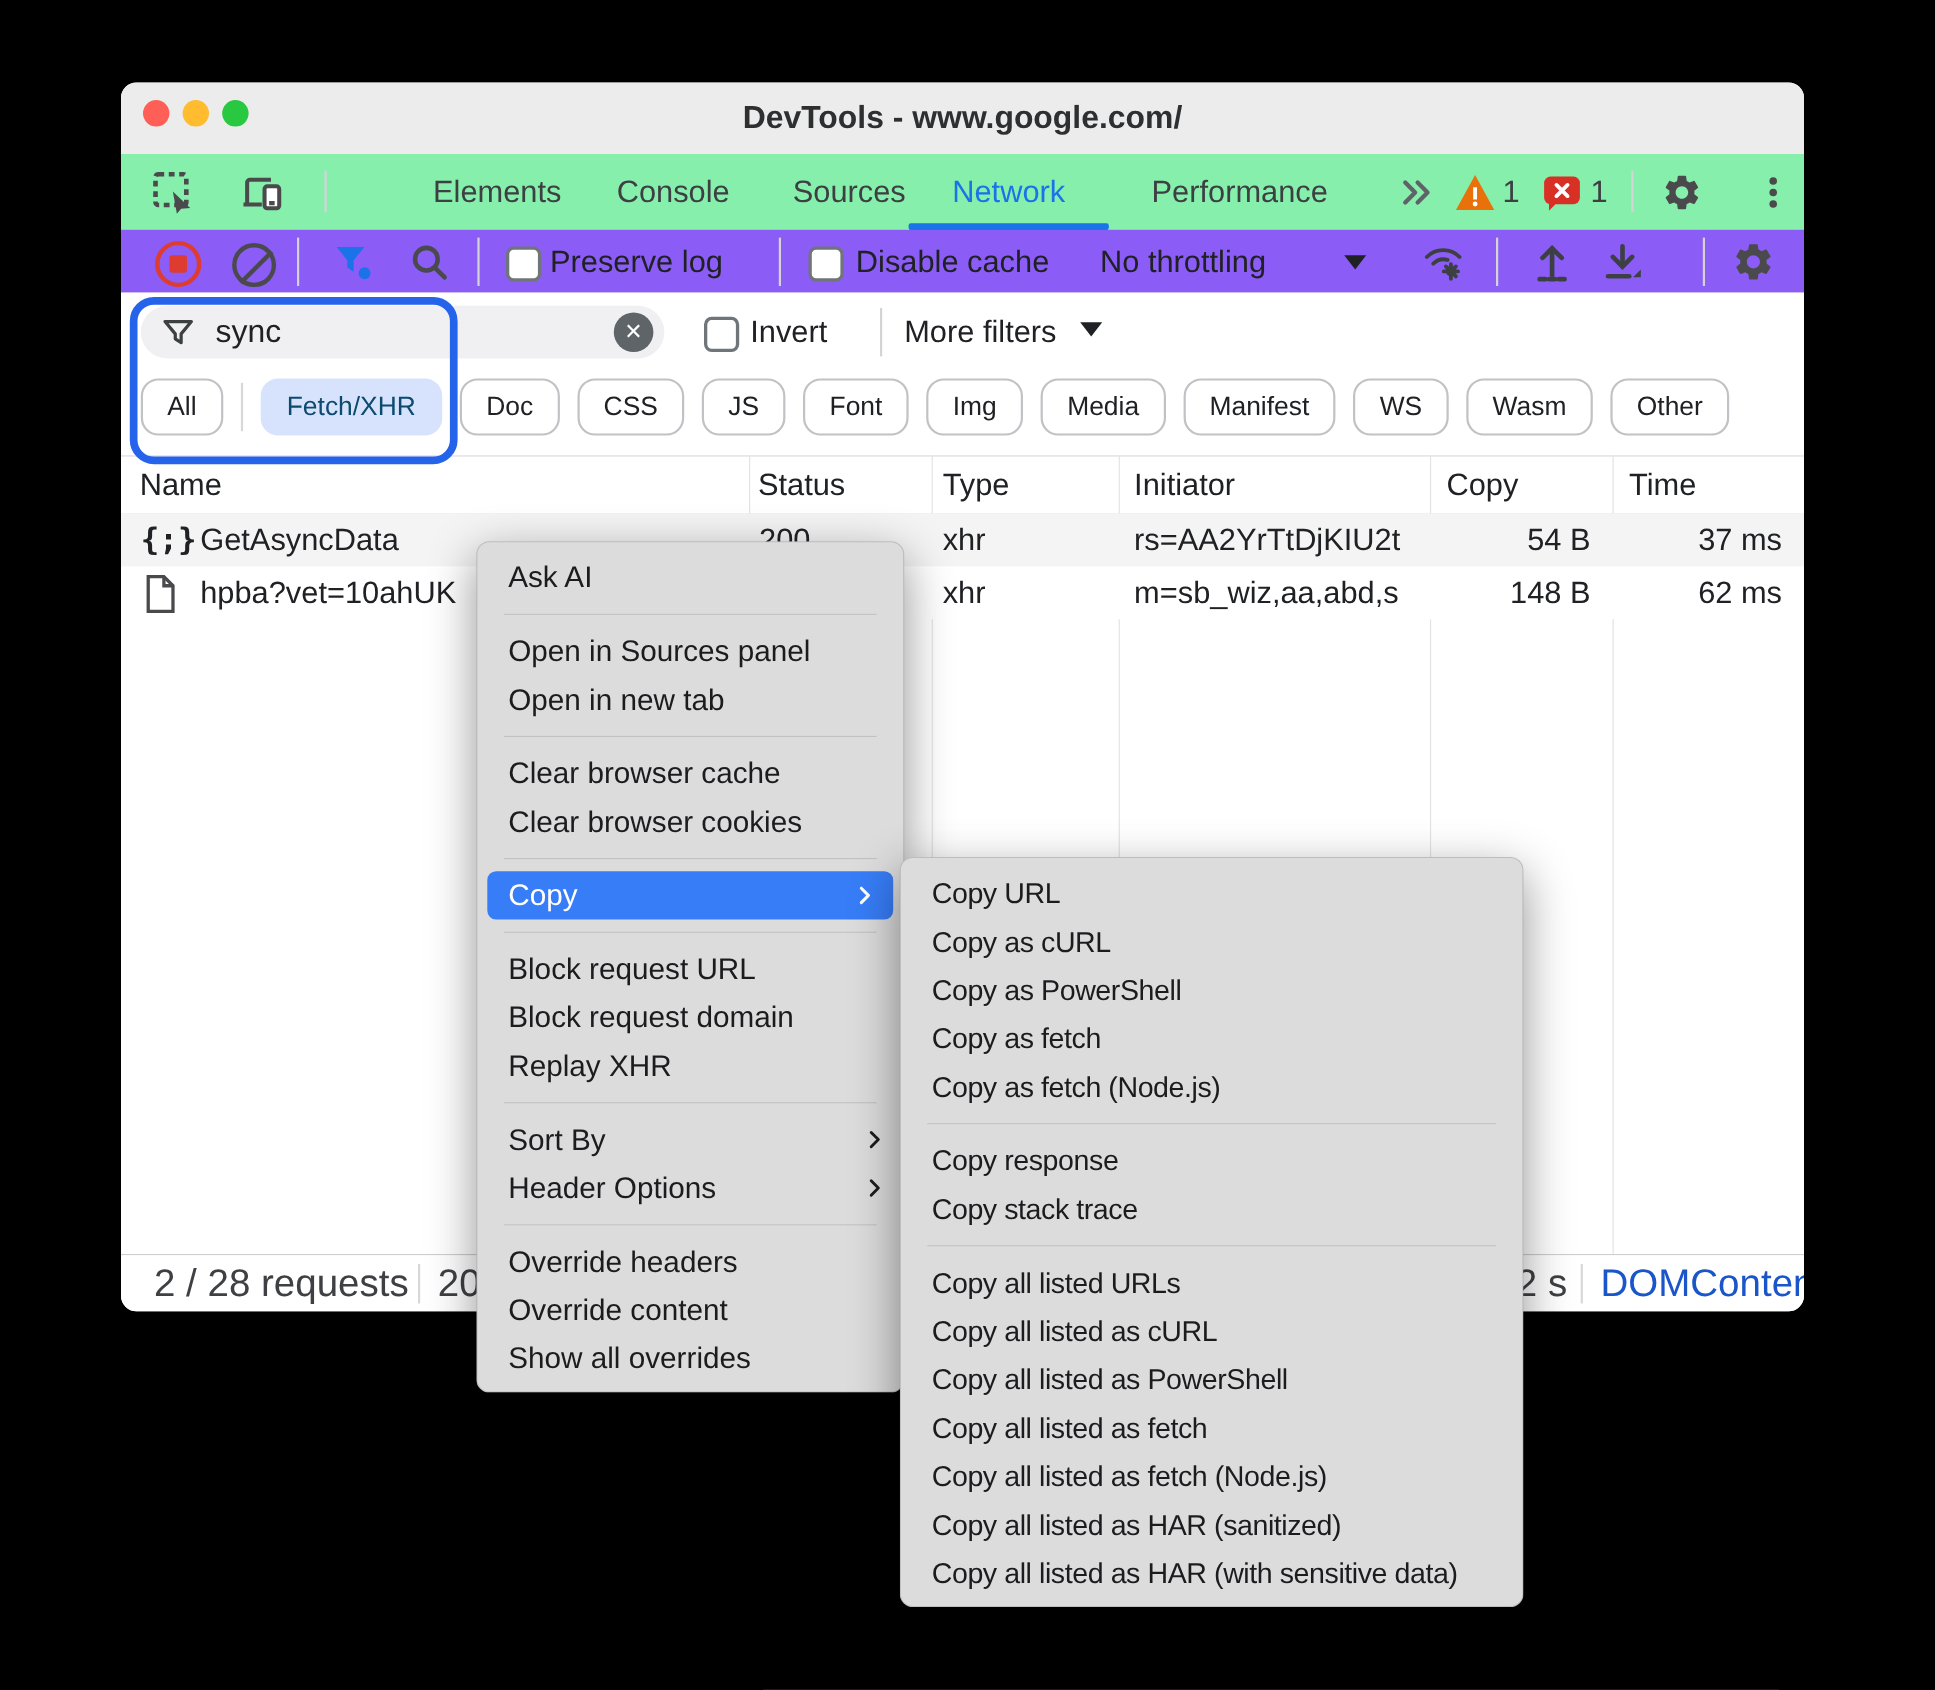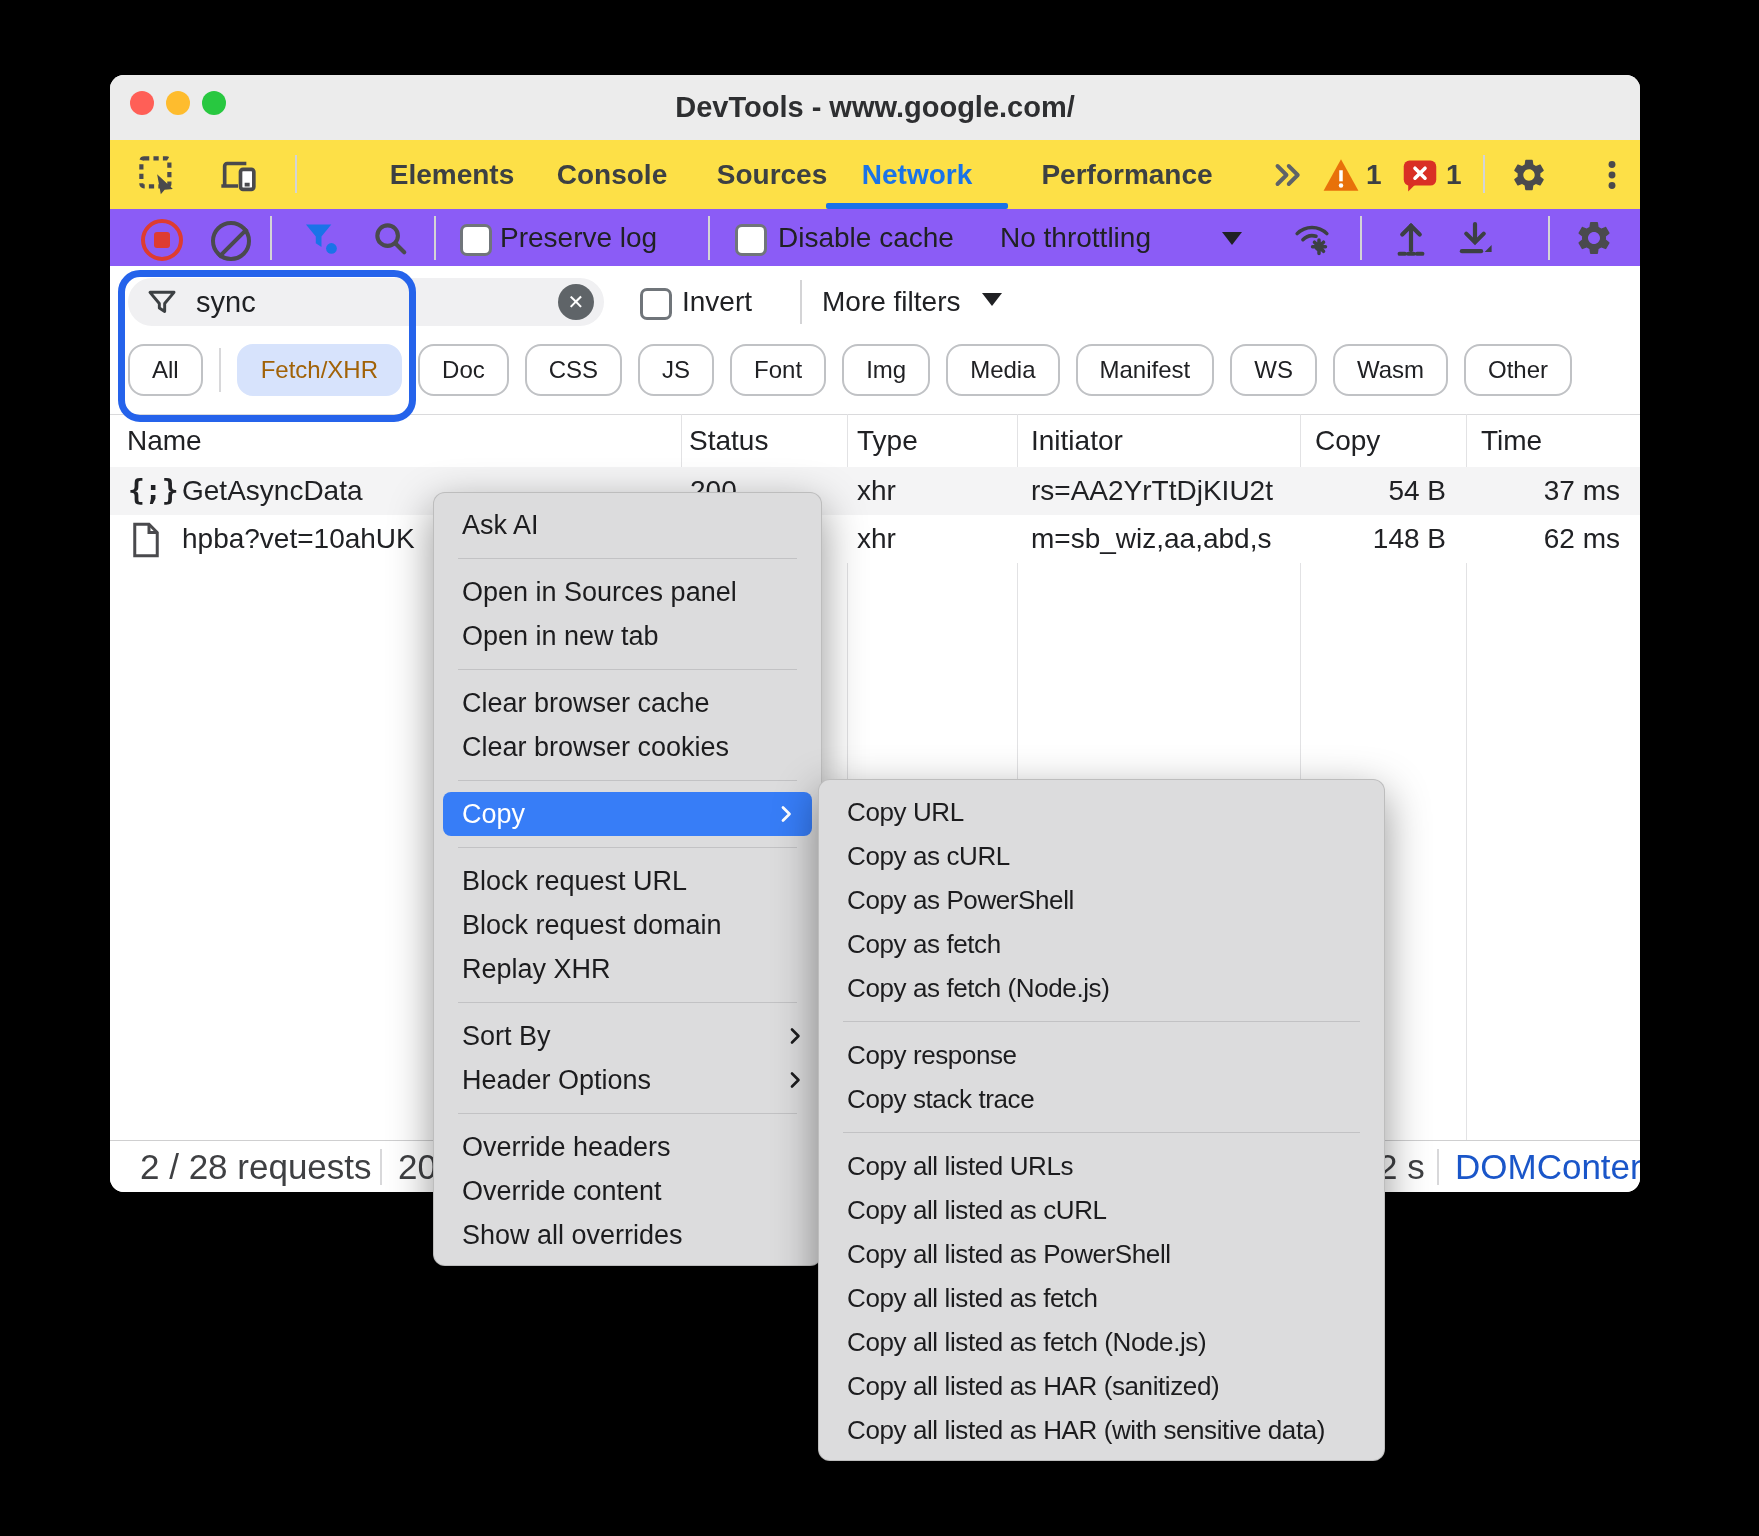--- a/index.html
+++ b/index.html
@@ -9,21 +9,21 @@
   .window{position:absolute;left:110px;top:75px;width:1530px;height:1117px;background:#fff;
           border-radius:14px;overflow:hidden;box-shadow:0 20px 60px rgba(0,0,0,.6);}
   .titlebar{position:absolute;left:0;top:0;width:100%;height:65px;background:#ececec;border-bottom:1px solid #d5d5d6;}
   .light{position:absolute;top:16px;width:24px;height:24px;border-radius:50%;}
   .light.red{left:20px;background:#ff5f57;}
   .light.yellow{left:56px;background:#febc2e;}
   .light.green{left:92px;background:#28c840;}
   .title{position:absolute;left:0;top:0;width:100%;height:65px;line-height:65px;text-align:center;
          font-size:29px;font-weight:700;color:#2e2f31;}
   
-  .tabbar{position:absolute;left:0;top:65px;width:100%;height:69px;background:#fde047;border-bottom:2px solid #8b5cf6;font-weight:bold;}
+  .tabbar{position:absolute;left:0;top:65px;width:100%;height:69px;background:#86efac;border-bottom:2px solid #8b5cf6;}
   .tab{position:absolute;top:0;height:69px;line-height:69px;font-size:28px;color:#3c4043;transform:translateX(-50%);cursor:default;}
   .tab.active{color:#1a73e8;}
   .tab-underline{position:absolute;left:716px;top:63px;width:182px;height:6px;background:#1a73e8;border-radius:2px;}
   .vdiv{position:absolute;width:2px;background:#d4d4d6;}
   .count{position:absolute;top:0;height:69px;line-height:69px;font-size:28px;color:#3c4043;}
   
   .toolbar{position:absolute;left:0;top:134px;width:100%;height:57px;background:#8b5cf6;border-bottom:1px solid #e3e3e5;}
   .tlabel{position:absolute;top:0;height:57px;line-height:57px;font-size:28px;color:#202124;}
   .record{position:absolute;left:31px;top:144px;width:34px;height:34px;border:4px solid #de3c30;border-radius:50%;}
   .record::after{content:"";position:absolute;left:9px;top:9px;width:16px;height:16px;background:#de3c30;border-radius:3px;}
@@ -33,21 +33,21 @@
   .caret{position:absolute;width:0;height:0;border-left:10px solid transparent;border-right:10px solid transparent;border-top:13px solid #202124;}
   
   .filterbar{position:absolute;left:0;top:191px;width:100%;height:148px;background:#fff;border-bottom:1px solid #dadadc;}
   .fpill{position:absolute;left:18px;top:203px;width:476px;height:48px;background:#f0f0f2;border-radius:24px;}
   .ftext{position:absolute;left:86px;top:203px;height:48px;line-height:48px;font-size:29px;color:#202124;}
   .xbtn{position:absolute;left:448px;top:209px;width:36px;height:36px;border-radius:50%;background:#5f6468;
         color:#fff;font-size:20px;font-weight:700;text-align:center;line-height:36px;}
   .chips{position:absolute;left:18px;top:269px;display:flex;gap:16px;align-items:center;}
   .chip{height:48px;line-height:48px;padding:0 22px;border:2px solid #c0c2c5;border-radius:16px;
         font-size:24px;color:#202124;background:#fff;white-space:nowrap;}
-  .chip.selected{background:#d7e3fc;border-color:#d7e3fc;color:#a16207;}
+  .chip.selected{background:#d7e3fc;border-color:#d7e3fc;color:#0c4a6e;}
   .chipdiv{width:2px;height:44px;background:#d8d8da;}
   .bluebox{position:absolute;left:8px;top:195px;width:284px;height:138px;border:7px solid #2563eb;border-radius:22px;z-index:10;}
   
   .hcell{position:absolute;top:339px;height:53px;line-height:53px;font-size:28px;color:#202124;}
   .hline{position:absolute;left:0;top:392px;width:100%;height:1px;background:#cfcfd1;}
   .coldiv{position:absolute;top:339px;height:726px;width:1px;background:#e2e2e4;}
   .trow{position:absolute;left:0;width:100%;height:48px;}
   .trow .cell{position:absolute;top:0;height:48px;line-height:48px;font-size:28px;color:#202124;white-space:nowrap;}
   .braces{font-family:"DejaVu Sans Mono",monospace;font-weight:700;color:#e8710a;font-size:27px;}
   .init-link{max-width:266px;overflow:hidden;text-underline-offset:6px;text-decoration-thickness:2px;}

